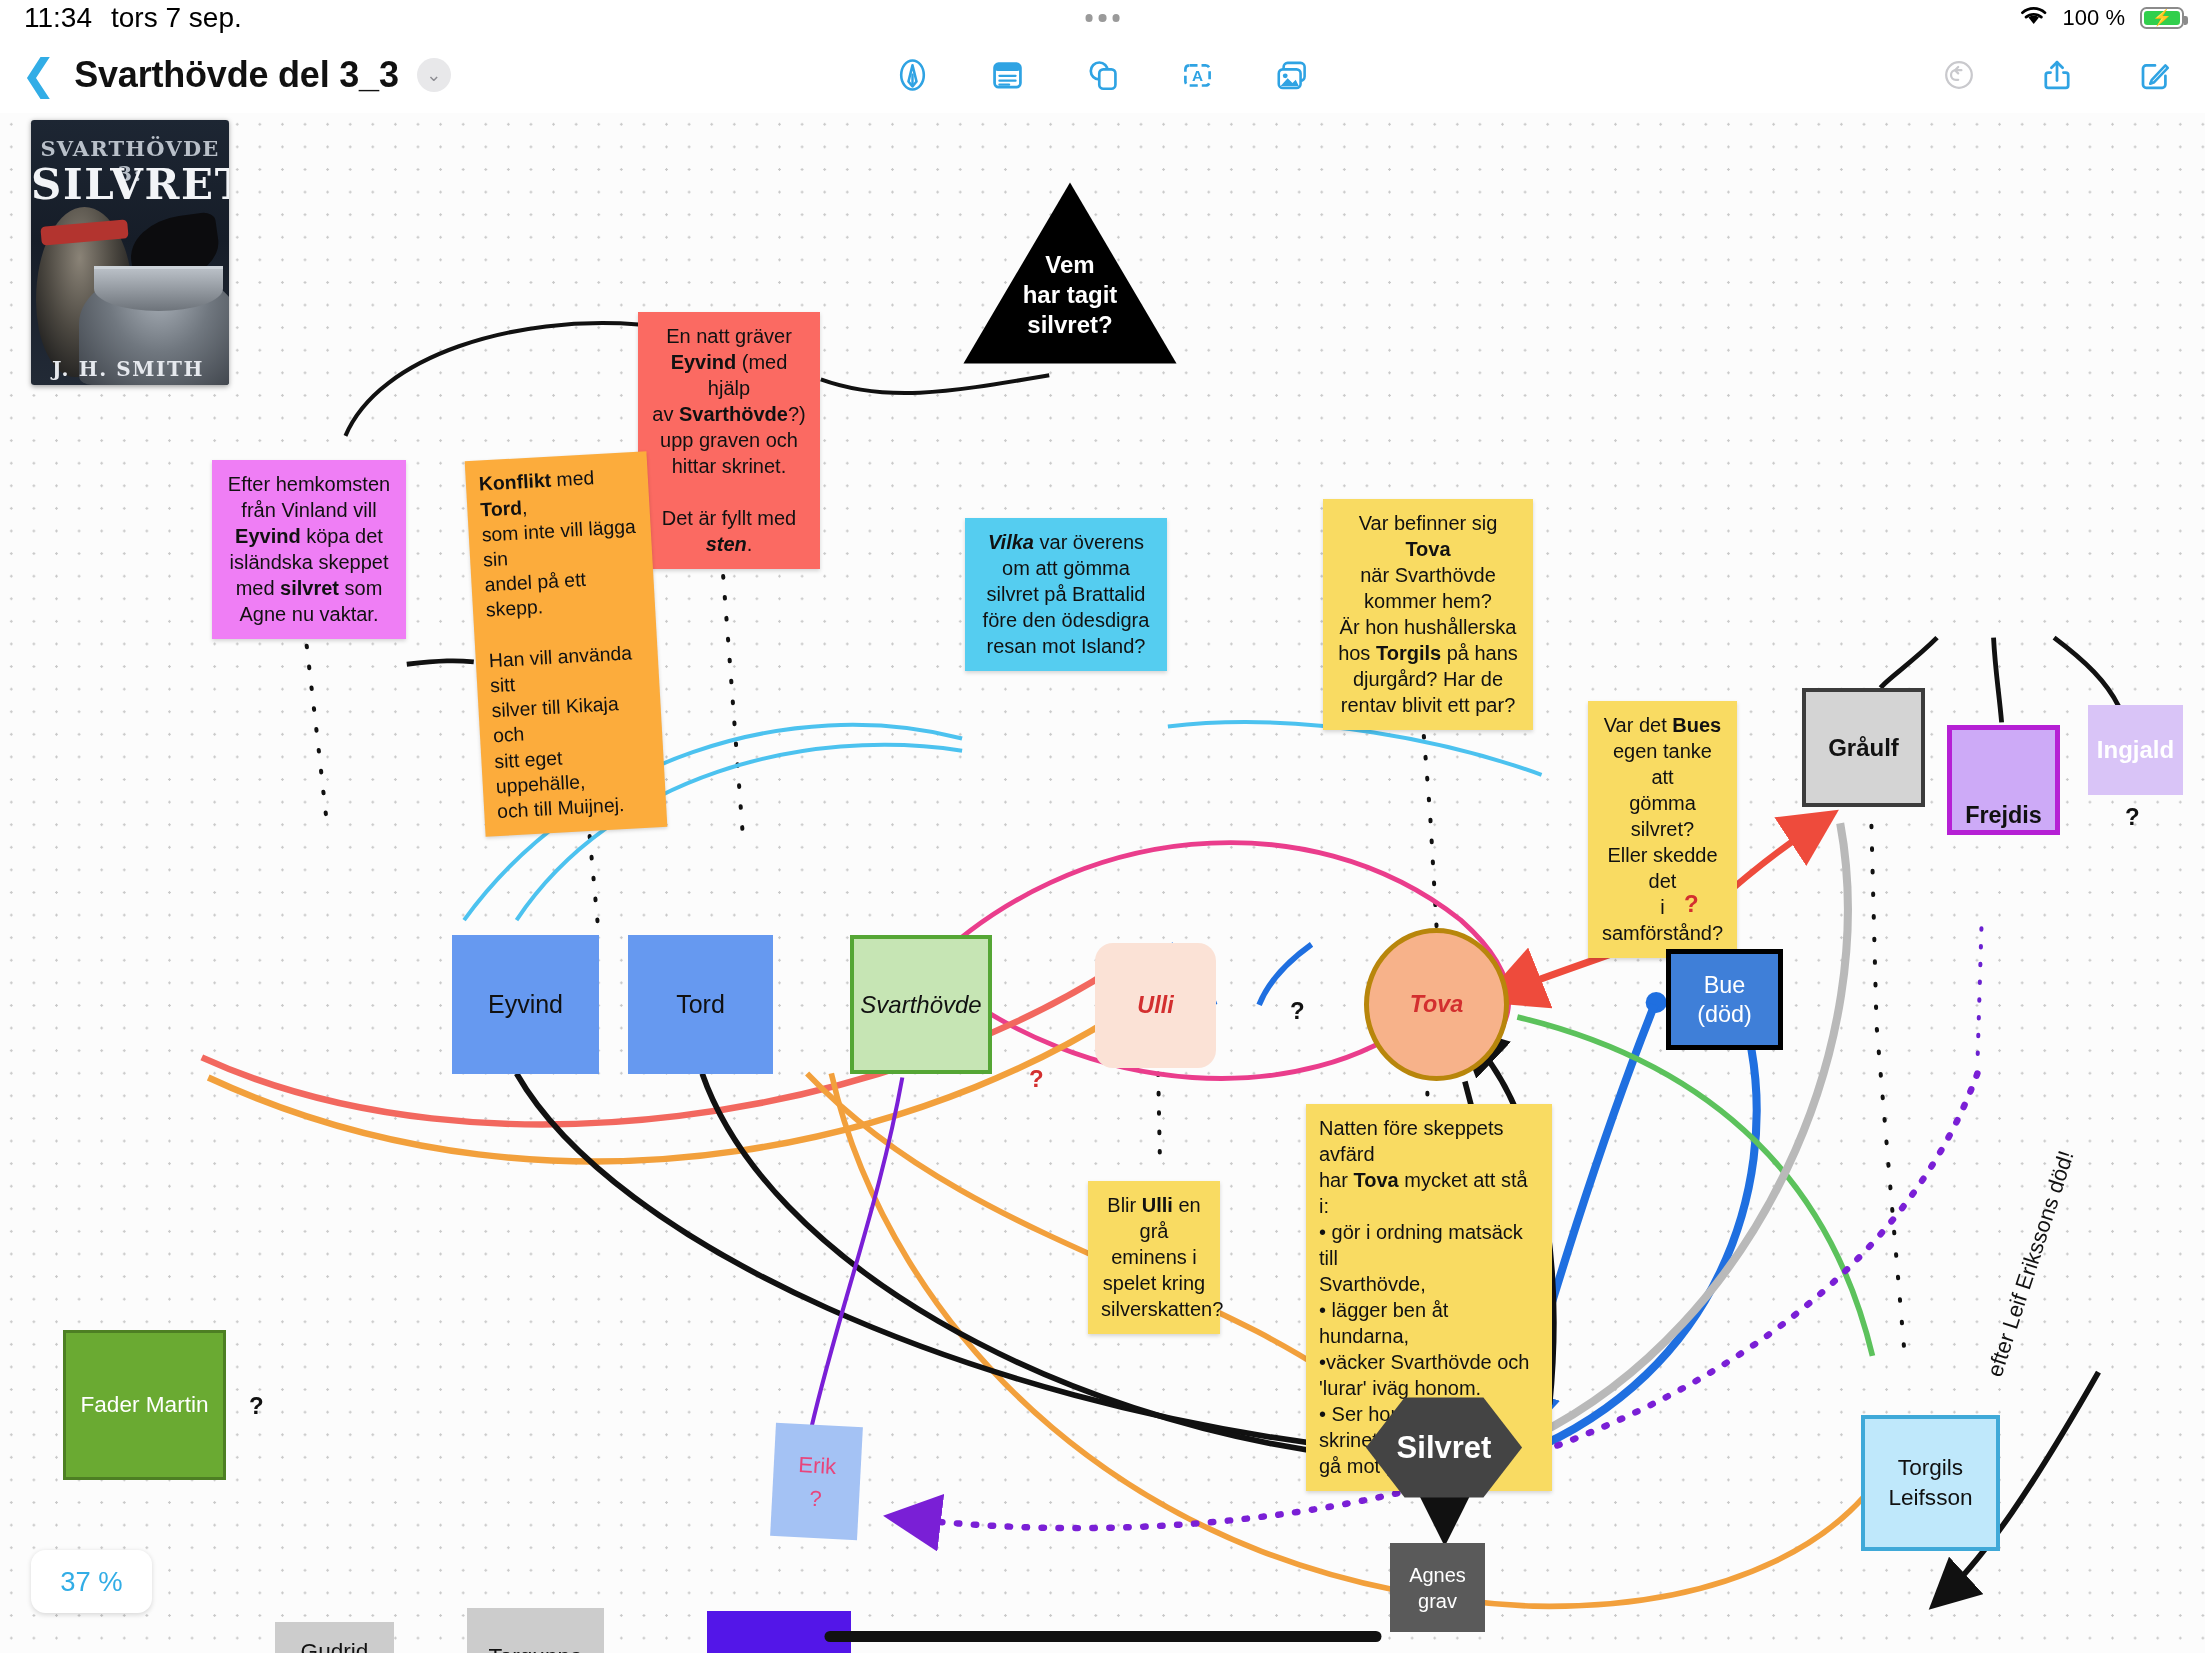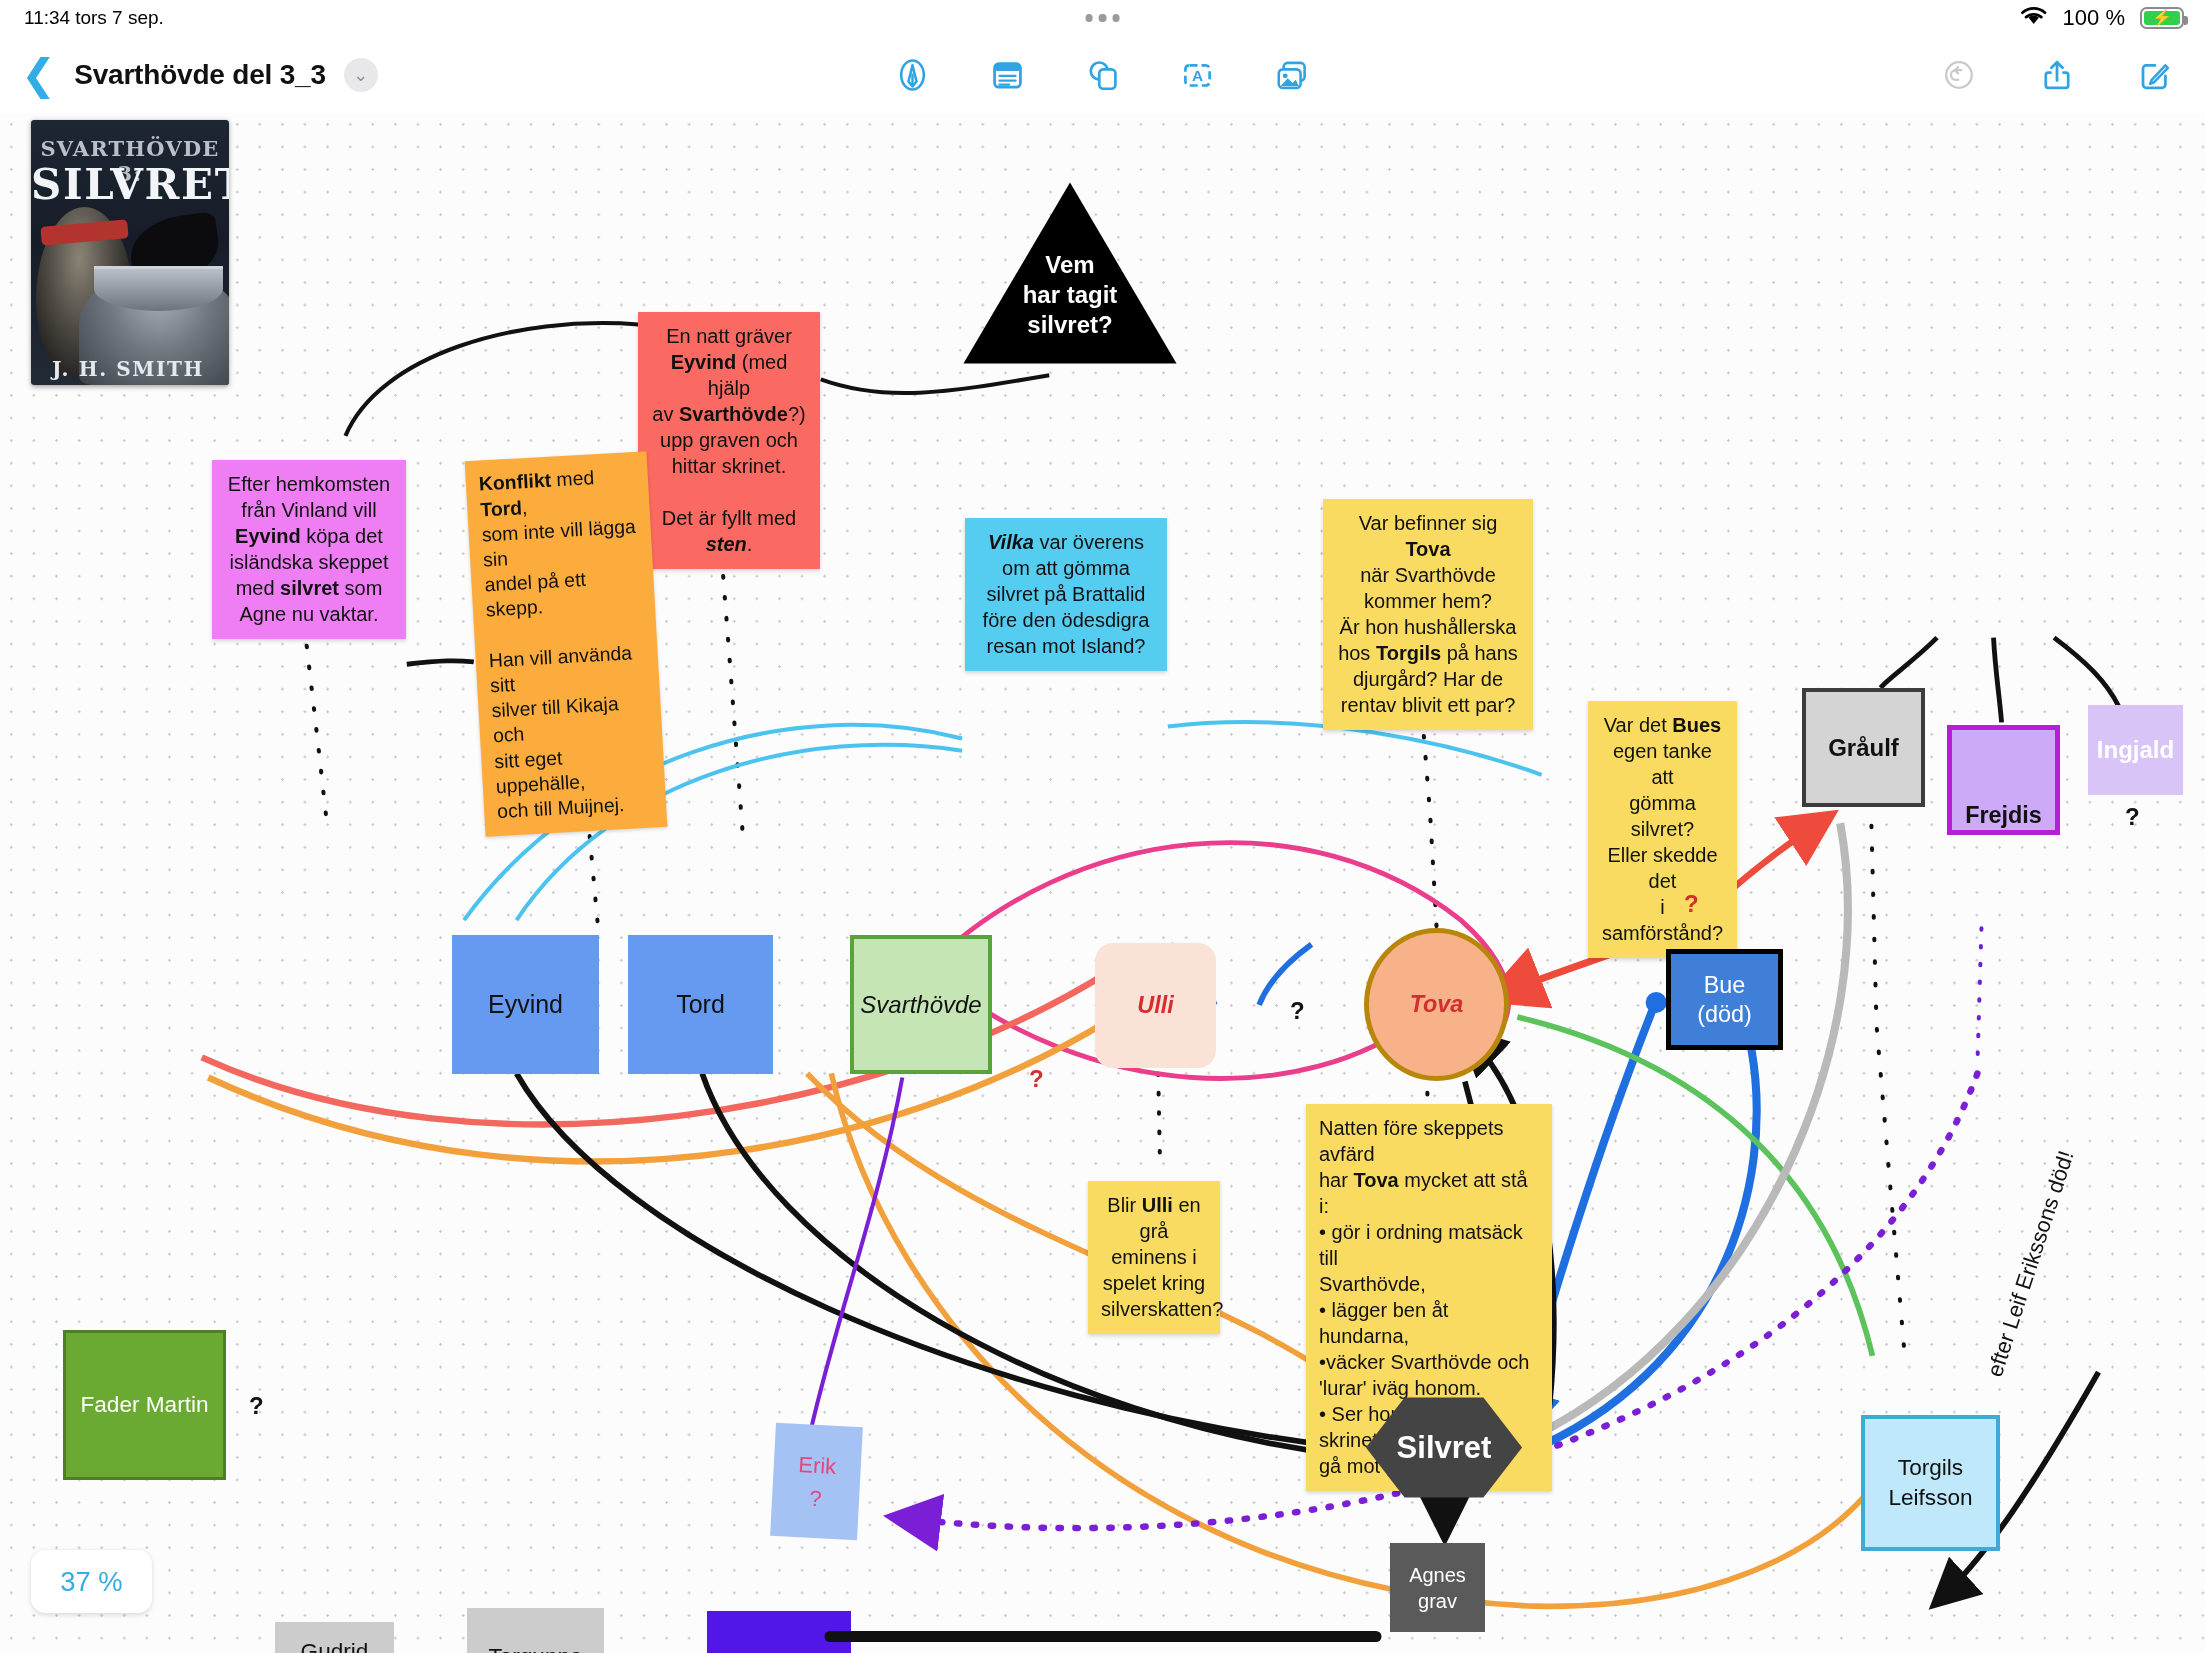--- a/index.html
+++ b/index.html
@@ -6,41 +6,41 @@
   html, body {
     width: 2205px; height: 1653px;
     font-family: "Liberation Sans", sans-serif;
     background: #ffffff; overflow: hidden;
   }
   
   #status-bar {
     position: absolute; top: 0; left: 0; width: 2205px; height: 36px;
     display: flex; align-items: center; background: #fff; z-index: 50;
   }
-  #status-left { position: absolute; left: 24px; display: flex; align-items: baseline; gap: 5px;
-    font-size: 19px; font-weight: 500; color: #000; }
+  #status-left { position: absolute; left: 24px; display: flex; align-items: baseline; gap: 19px;
+    font-size: 28px; font-weight: 500; color: #000; }
   #status-center-dots { position: absolute; left: 50%; transform: translateX(-50%);
     display: flex; gap: 6.5px; align-items: center; }
   #status-center-dots i { width: 7.3px; height: 7.3px; border-radius: 50%; background: #9a9a9a; display:block;}
   #status-right { position: absolute; right: 21px; display: flex; align-items: center; gap: 15px;
     font-size: 22px; font-weight: 500; color: #000; }
   .battery-shell { width: 44px; height: 22px; border: 2.4px solid #8b8b8b; border-radius: 6.5px;
     position: relative; display:flex; align-items:center; justify-content:center; }
   .battery-fill { position:absolute; inset:1.6px; background:#31cf4c; border-radius:3.2px; }
   .battery-bolt { position: relative; color:#000; font-size: 16px; line-height:1; z-index:2;}
   .battery-tip { position:absolute; right:-5.7px; top:6.5px; width:4px; height:9px; background:#8b8b8b; border-radius:0 2.4px 2.4px 0;}
 
   
   #nav-bar {
     position: absolute; top: 36px; left: 0; width: 2205px; height: 77px;
     background: #fff; z-index: 40;
   }
   #nav-left { position:absolute; left: 21px; top: 0; height: 77px; display:flex; align-items:center; gap: 18px;}
   #back-chevron { font-size: 42px; color: #32ade6; line-height: 1; font-weight: 300; }
-  #doc-title { font-size: 28px; font-weight: 600; color: #111; letter-spacing: -0.2px;}
+  #doc-title { font-size: 36px; font-weight: 600; color: #111; letter-spacing: -0.2px;}
   #title-chevron { width: 34px; height: 34px; border-radius: 50%; background: #e8e8ea;
     display:flex; align-items:center; justify-content:center; color:#8d8d93; font-size: 18px;}
   #nav-tools { position:absolute; left:50%; transform:translateX(-50%); top:0; height:77px;
     display:flex; align-items:center; gap: 50px; }
   #nav-right { position:absolute; right: 27.4px; top:0; height:77px; display:flex; align-items:center; gap: 53px;}
   .tool-ico { width: 45px; height: 45px; display:flex; align-items:center; justify-content:center; }
   .tool-ico svg { display:block; }
 
   
   #canvas {

